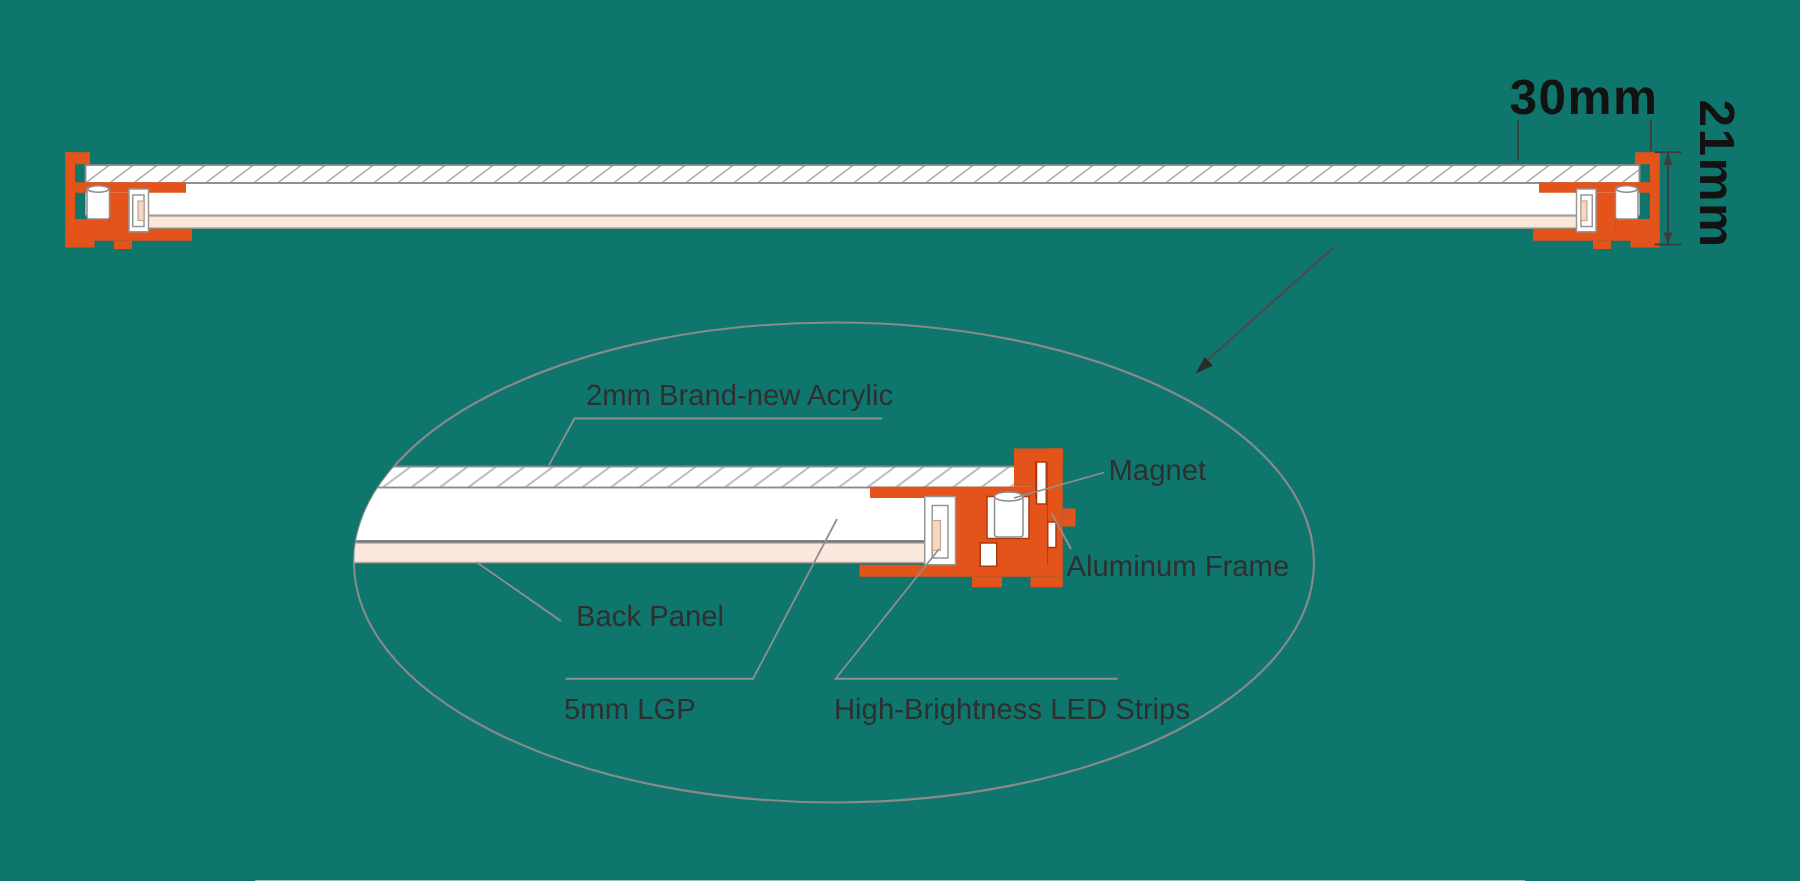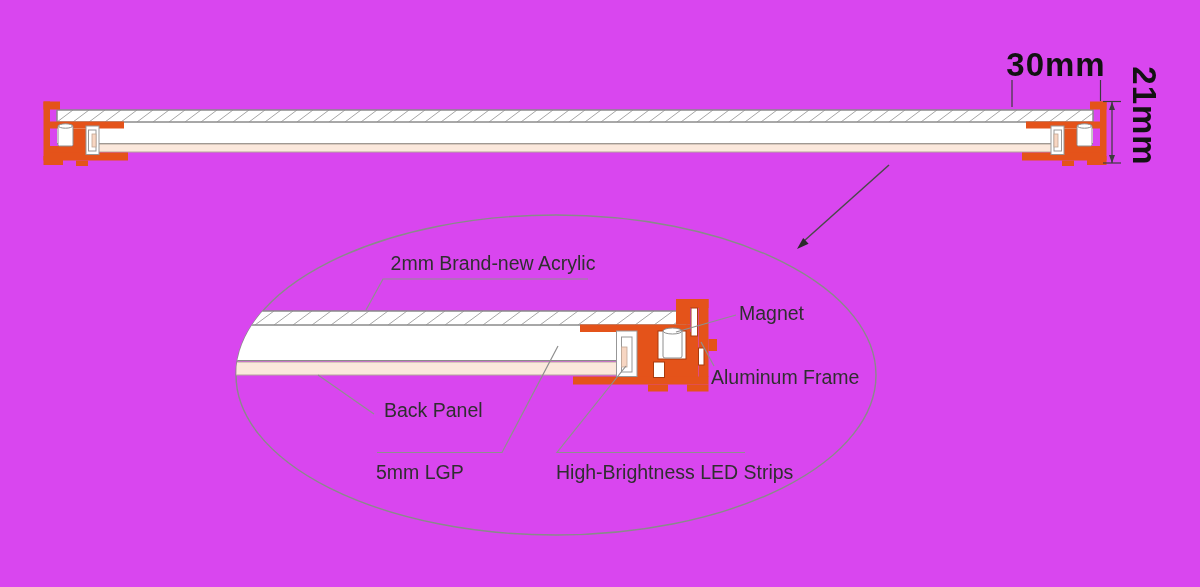--- a/index.html
+++ b/index.html
@@ -1,16 +1,16 @@
 <!DOCTYPE html>
 <html><head>
 <meta charset="utf-8">
 <style>
   html,body{margin:0;padding:0;background:#fff;}
-  .stage{width:1200px;height:587px;position:relative;background:#d946ef;overflow:hidden;}
+  .stage{width:1200px;height:587px;position:relative;background:#0f766e;overflow:hidden;}
   svg{display:block;font-family:"Liberation Sans", sans-serif;}
   .lbl{font-size:19.5px;}
   .dim{font-size:33px;font-weight:bold;letter-spacing:1px;}
   .leader{fill:none;stroke:#8f8f8f;stroke-width:1.2;}
   .layerline{stroke:#8a8a8a;stroke-width:1;}
   .whitecut{fill:#ffffff;stroke:#aa3a0c;stroke-width:1;}
   .whitegray{fill:#ffffff;stroke:#979797;stroke-width:1;}
   .ellipse-line{fill:none;stroke:#8a8a8a;stroke-width:1.4;}
   .arrowline{stroke:#4a4a4a;stroke-width:1.5;}
   .arrowhead{fill:#2b2b2b;}

